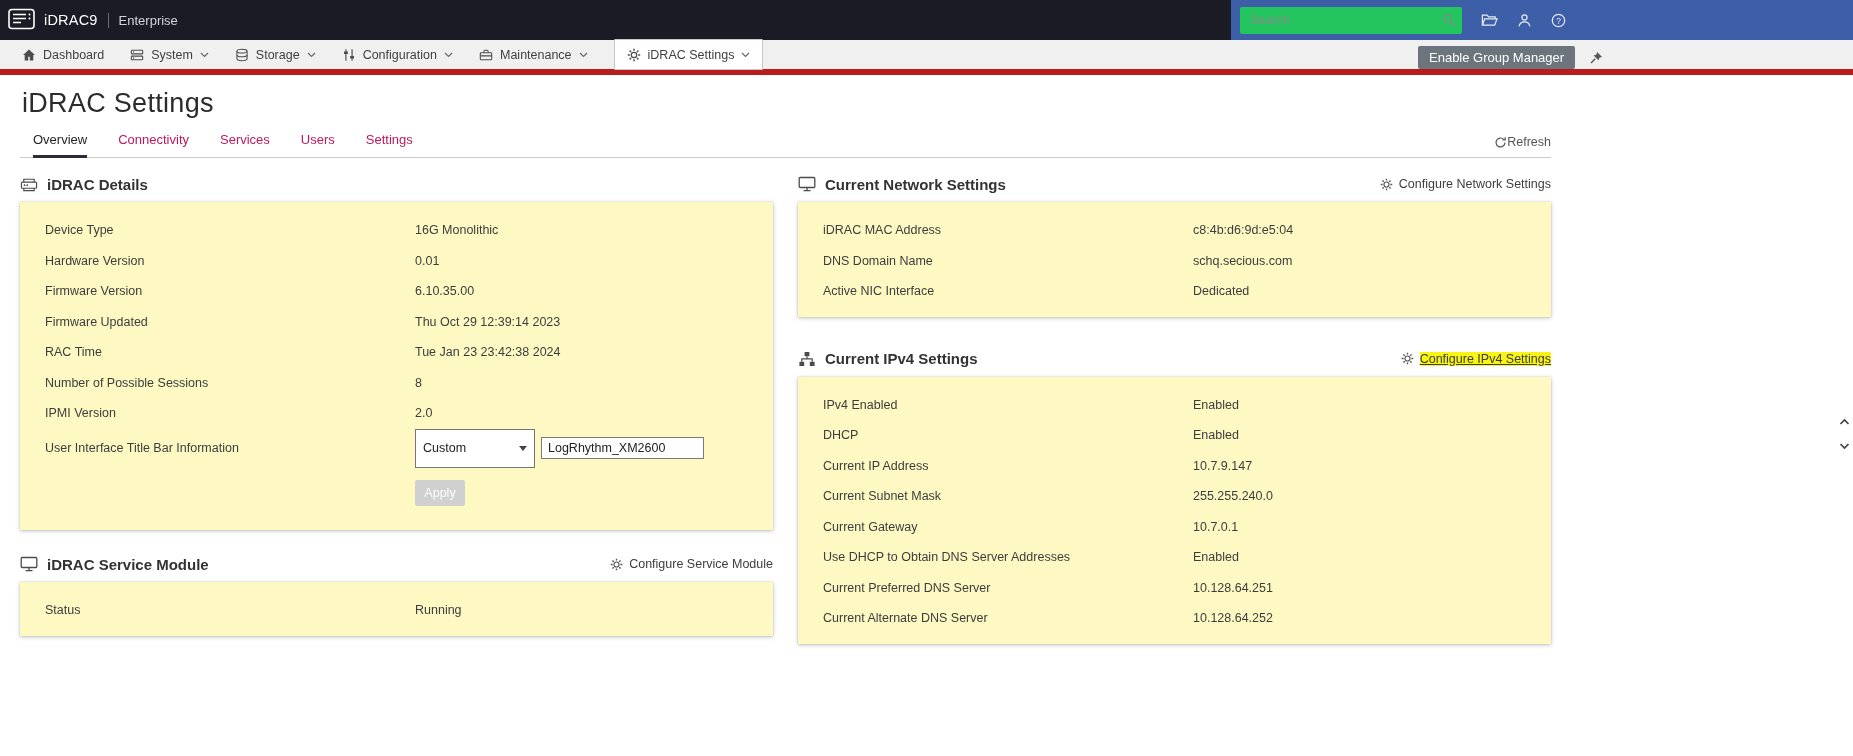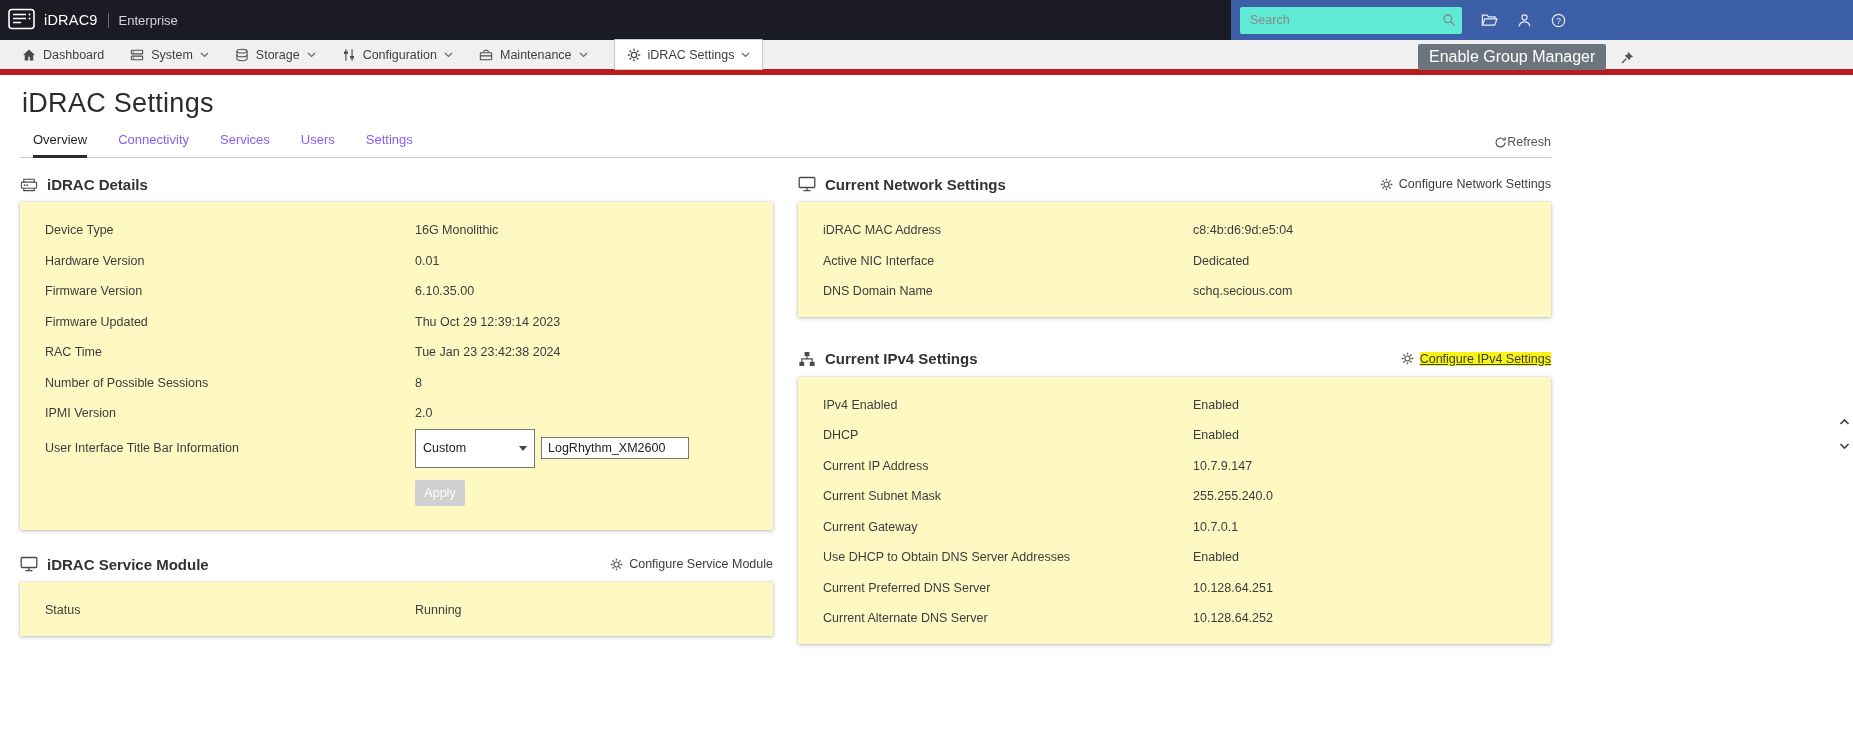--- a/index.html
+++ b/index.html
@@ -7,45 +7,45 @@
     font-family:"Liberation Sans",sans-serif;color:#3d3d3d}
 
   
   .topbar{height:40px;background:#1b1b25;display:flex;align-items:center;position:relative}
   .brand{display:flex;align-items:center;gap:9px;padding-left:8px}
   .brand-name{color:#fff;font-size:14.5px;font-weight:normal;letter-spacing:.2px}
   .brand-sep{width:1px;height:15px;background:#6a6a78;margin:0 1px}
   .brand-edition{color:#d2d4dd;font-size:13px}
   .topbar-right{position:absolute;left:1231px;right:0;top:0;bottom:0;background:#3d5fa8;
     display:flex;align-items:center;padding-left:9px}
-  .searchbox{width:222px;height:27px;background:#5eead4;border-radius:2px;display:flex;align-items:center}
+  .searchbox{width:222px;height:27px;background:#22c55e;border-radius:2px;display:flex;align-items:center}
   .searchbox input{flex:1;border:none;outline:none;background:transparent;font-size:12.5px;
     padding:0 4px 0 10px;color:#333;font-family:inherit;min-width:0}
   .searchbox input::placeholder{color:#8a8a8a}
   .search-ic{width:26px;display:flex;justify-content:center;align-items:center;cursor:pointer}
   .hdr-ic{margin-left:19px;display:flex;align-items:center;cursor:pointer}
 
   
   .menubar{height:35px;background:#f0f0f0;border-bottom:6px solid #b91c1c;display:flex;
     align-items:center;padding-left:22px;position:relative}
   .menu-item{display:flex;align-items:center;gap:7px;font-size:12.5px;color:#3f3f3f;
     margin-right:26px;cursor:pointer;height:34px;white-space:nowrap}
   .menu-item.active{background:#fff;border:1px solid #c9c9c9;height:31px;padding:0 12px;border-radius:1px}
   .menubar-right{position:absolute;left:1418px;top:0;height:34px;display:flex;align-items:center;gap:14px}
-  .egm-btn{background:#6c757d;color:#fff;font-size:16px;border:none;border-radius:2px;
+  .egm-btn{background:#6c757d;color:#fff;font-size:13px;border:none;border-radius:2px;
     padding:4px 11px;cursor:pointer;font-family:inherit;white-space:nowrap}
   .pin{display:flex;align-items:center;cursor:pointer}
 
   
   .container{width:1560px;padding:0 9px 0 20px;position:relative}
   .page-title{font-size:27px;font-weight:300;color:#2b2b2b;margin:13px 0 9px 2px;letter-spacing:.3px}
 
   .tabs{display:flex;align-items:flex-end;border-bottom:1px solid #cbcbcb;padding-left:13px;
     position:relative;height:30px}
-  .tab{font-size:13px;color:#8b5cf6;margin-right:31px;padding-bottom:8px;
+  .tab{font-size:13px;color:#be185d;margin-right:31px;padding-bottom:8px;
     border-bottom:3px solid transparent;margin-bottom:-1px;cursor:pointer}
   .tab.active{color:#1f1f1f;border-bottom-color:#2c2c38}
   .refresh{position:absolute;right:0;bottom:8px;display:flex;align-items:center;
     font-size:12.5px;color:#555;cursor:pointer}
 
   
   .grid{display:grid;grid-template-columns:753px 753px;column-gap:25px;margin-top:8px;align-items:start}
   .card-head{display:flex;align-items:center;gap:9px;height:36px}
   .card-head h2{font-size:15px;font-weight:bold;color:#333;white-space:nowrap}
   .card-action{margin-left:auto;display:flex;align-items:center;gap:6px;font-size:12.5px;
@@ -55,21 +55,21 @@
   .row .lbl{width:370px;flex:none;color:#3d3d3d}
   .row .val{color:#3d3d3d;display:flex;align-items:center}
   .hl{background:#f8f415;text-decoration:underline}
   .card-svc{margin-top:16px}
   .card-ipv4{margin-top:24px}
 
   .fakeselect{width:120px;height:39px;border:1px solid #767676;background:#fff;display:flex;
     align-items:center;justify-content:space-between;font-size:12.5px;padding:0 7px;cursor:pointer;color:#222}
   .caret{width:0;height:0;border-left:4px solid transparent;border-right:4px solid transparent;
     border-top:5px solid #444}
-  .txt-input{width:148px;height:22px;border:1px solid #7a7a7a;font-size:12.5px;padding:0 6px;
+  .txt-input{width:163px;height:22px;border:1px solid #7a7a7a;font-size:12.5px;padding:0 6px;
     margin-left:6px;font-family:inherit;color:#222}
   .apply-row{margin-top:10px;margin-bottom:12px}
   .apply-btn{width:50px;height:26px;background:#d0d0d0;color:#fdfdfd;border:none;border-radius:2px;
     font-size:12.5px;font-family:inherit;cursor:default}
 
   
   .scrollwidget{position:fixed;right:2px;top:418px;width:13px;display:flex;flex-direction:column;
     gap:16px;align-items:center;background:#fff}
   .scroll-btn{cursor:pointer;display:flex}
 </style>
@@ -354,26 +354,26 @@
               </span>
             <span>Configure Network Settings</span>
           </a>
         </div>
         <div class="panel">
           <div class="row">
               <div class="lbl">iDRAC MAC Address</div>
               <div class="val">c8:4b:d6:9d:e5:04</div>
             </div>
           <div class="row">
+              <div class="lbl">DNS Domain Name</div>
+              <div class="val">schq.secious.com</div>
+            </div>
+          <div class="row">
               <div class="lbl">Active NIC Interface</div>
               <div class="val">Dedicated</div>
-            </div>
-          <div class="row">
-              <div class="lbl">DNS Domain Name</div>
-              <div class="val">schq.secious.com</div>
             </div>
         </div>
       </section>
 
       <section class="card card-ipv4">
         <div class="card-head">
           <span style="display:flex">
               <svg width="18" height="16" viewBox="0 0 18 16">
                 <rect x="6.6" y="1" width="4.8" height="4.2" fill="#4b4b4b"></rect>
                 <path d="M9 5.2v2.6M3.8 10.8V7.8h10.4v3" fill="none" stroke="#4b4b4b" stroke-width="1.2"></path>

